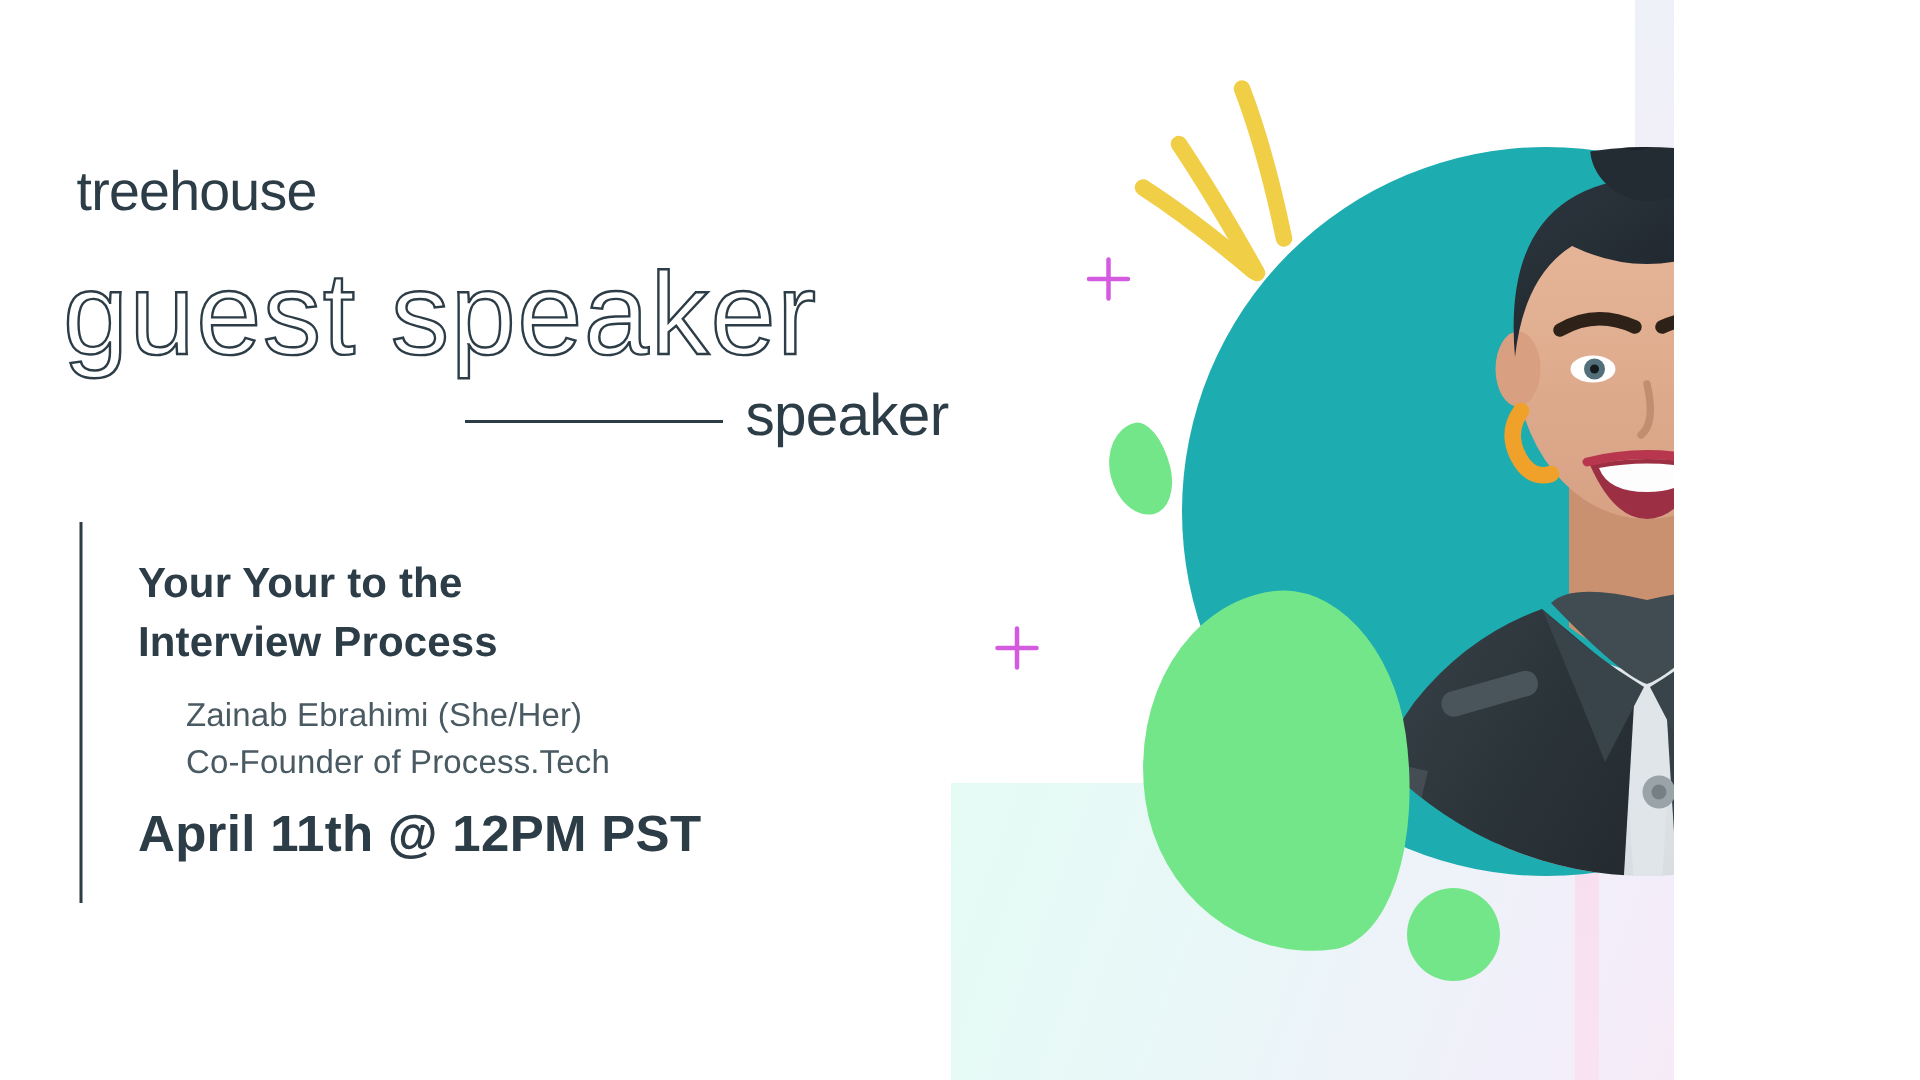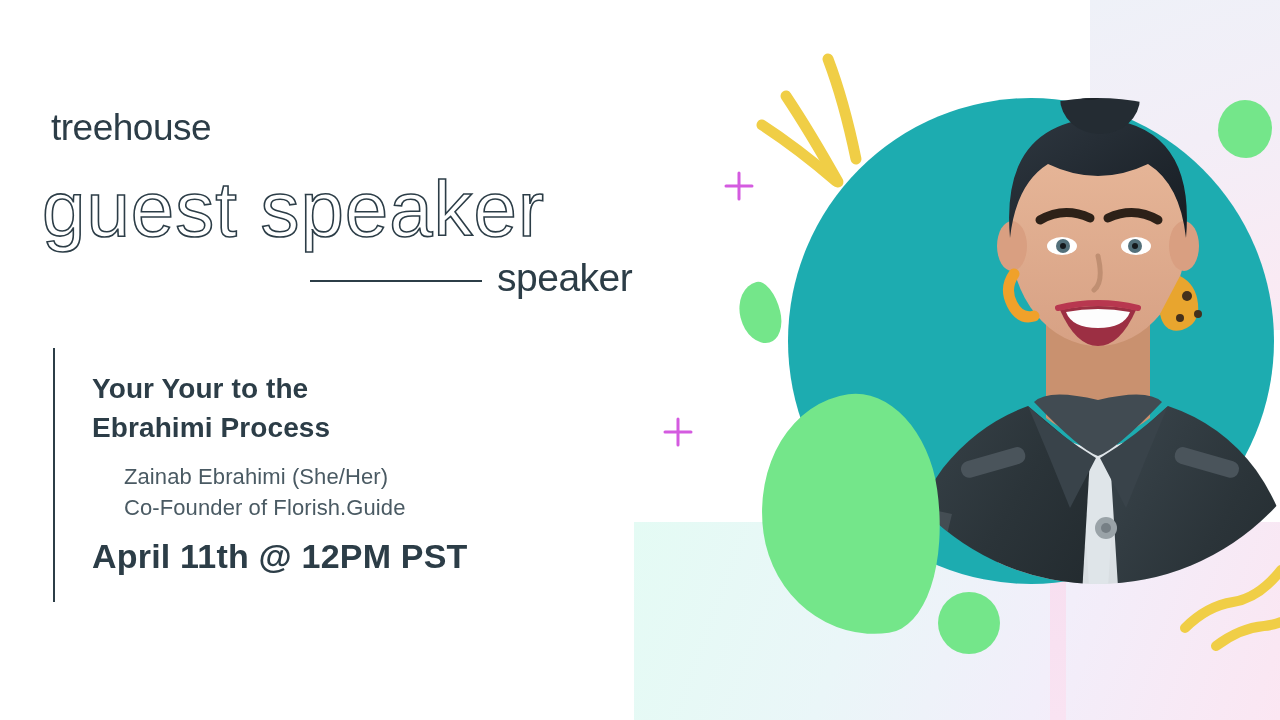--- a/index.html
+++ b/index.html
@@ -2,21 +2,21 @@
 <html><head>
 <meta charset="utf-8">
 <style>
   html, body {
     margin: 0;
     padding: 0;
     background: #ffffff;
   }
   #stage {
     position: relative;
-    width: 1280px;
+    width: 1116px;
     height: 720px;
     overflow: hidden;
     background: #ffffff;
     font-family: "Liberation Sans", sans-serif;
   }
 
   
   .panel-top-right {
     position: absolute;
     left: 1090px;
@@ -306,23 +306,23 @@
     </svg>
   </div>
 
   <div class="series-rule"></div>
   <div class="series-word">speaker</div>
 
   <div class="vrule"></div>
 
   <div class="title">
     <div>Your Your to the</div>
-    <div>Ebrahimi Process</div>
+    <div>Interview Process</div>
   </div>
 
   <div class="subline">
     <div>Zainab Ebrahimi (She/Her)</div>
-    <div>Co-Founder of Florish.Guide</div>
+    <div>Co-Founder of Process.Tech</div>
   </div>
 
   <div class="datetime">April 11th @ 12PM PST</div>
 
 </div>
 
 </body></html>

